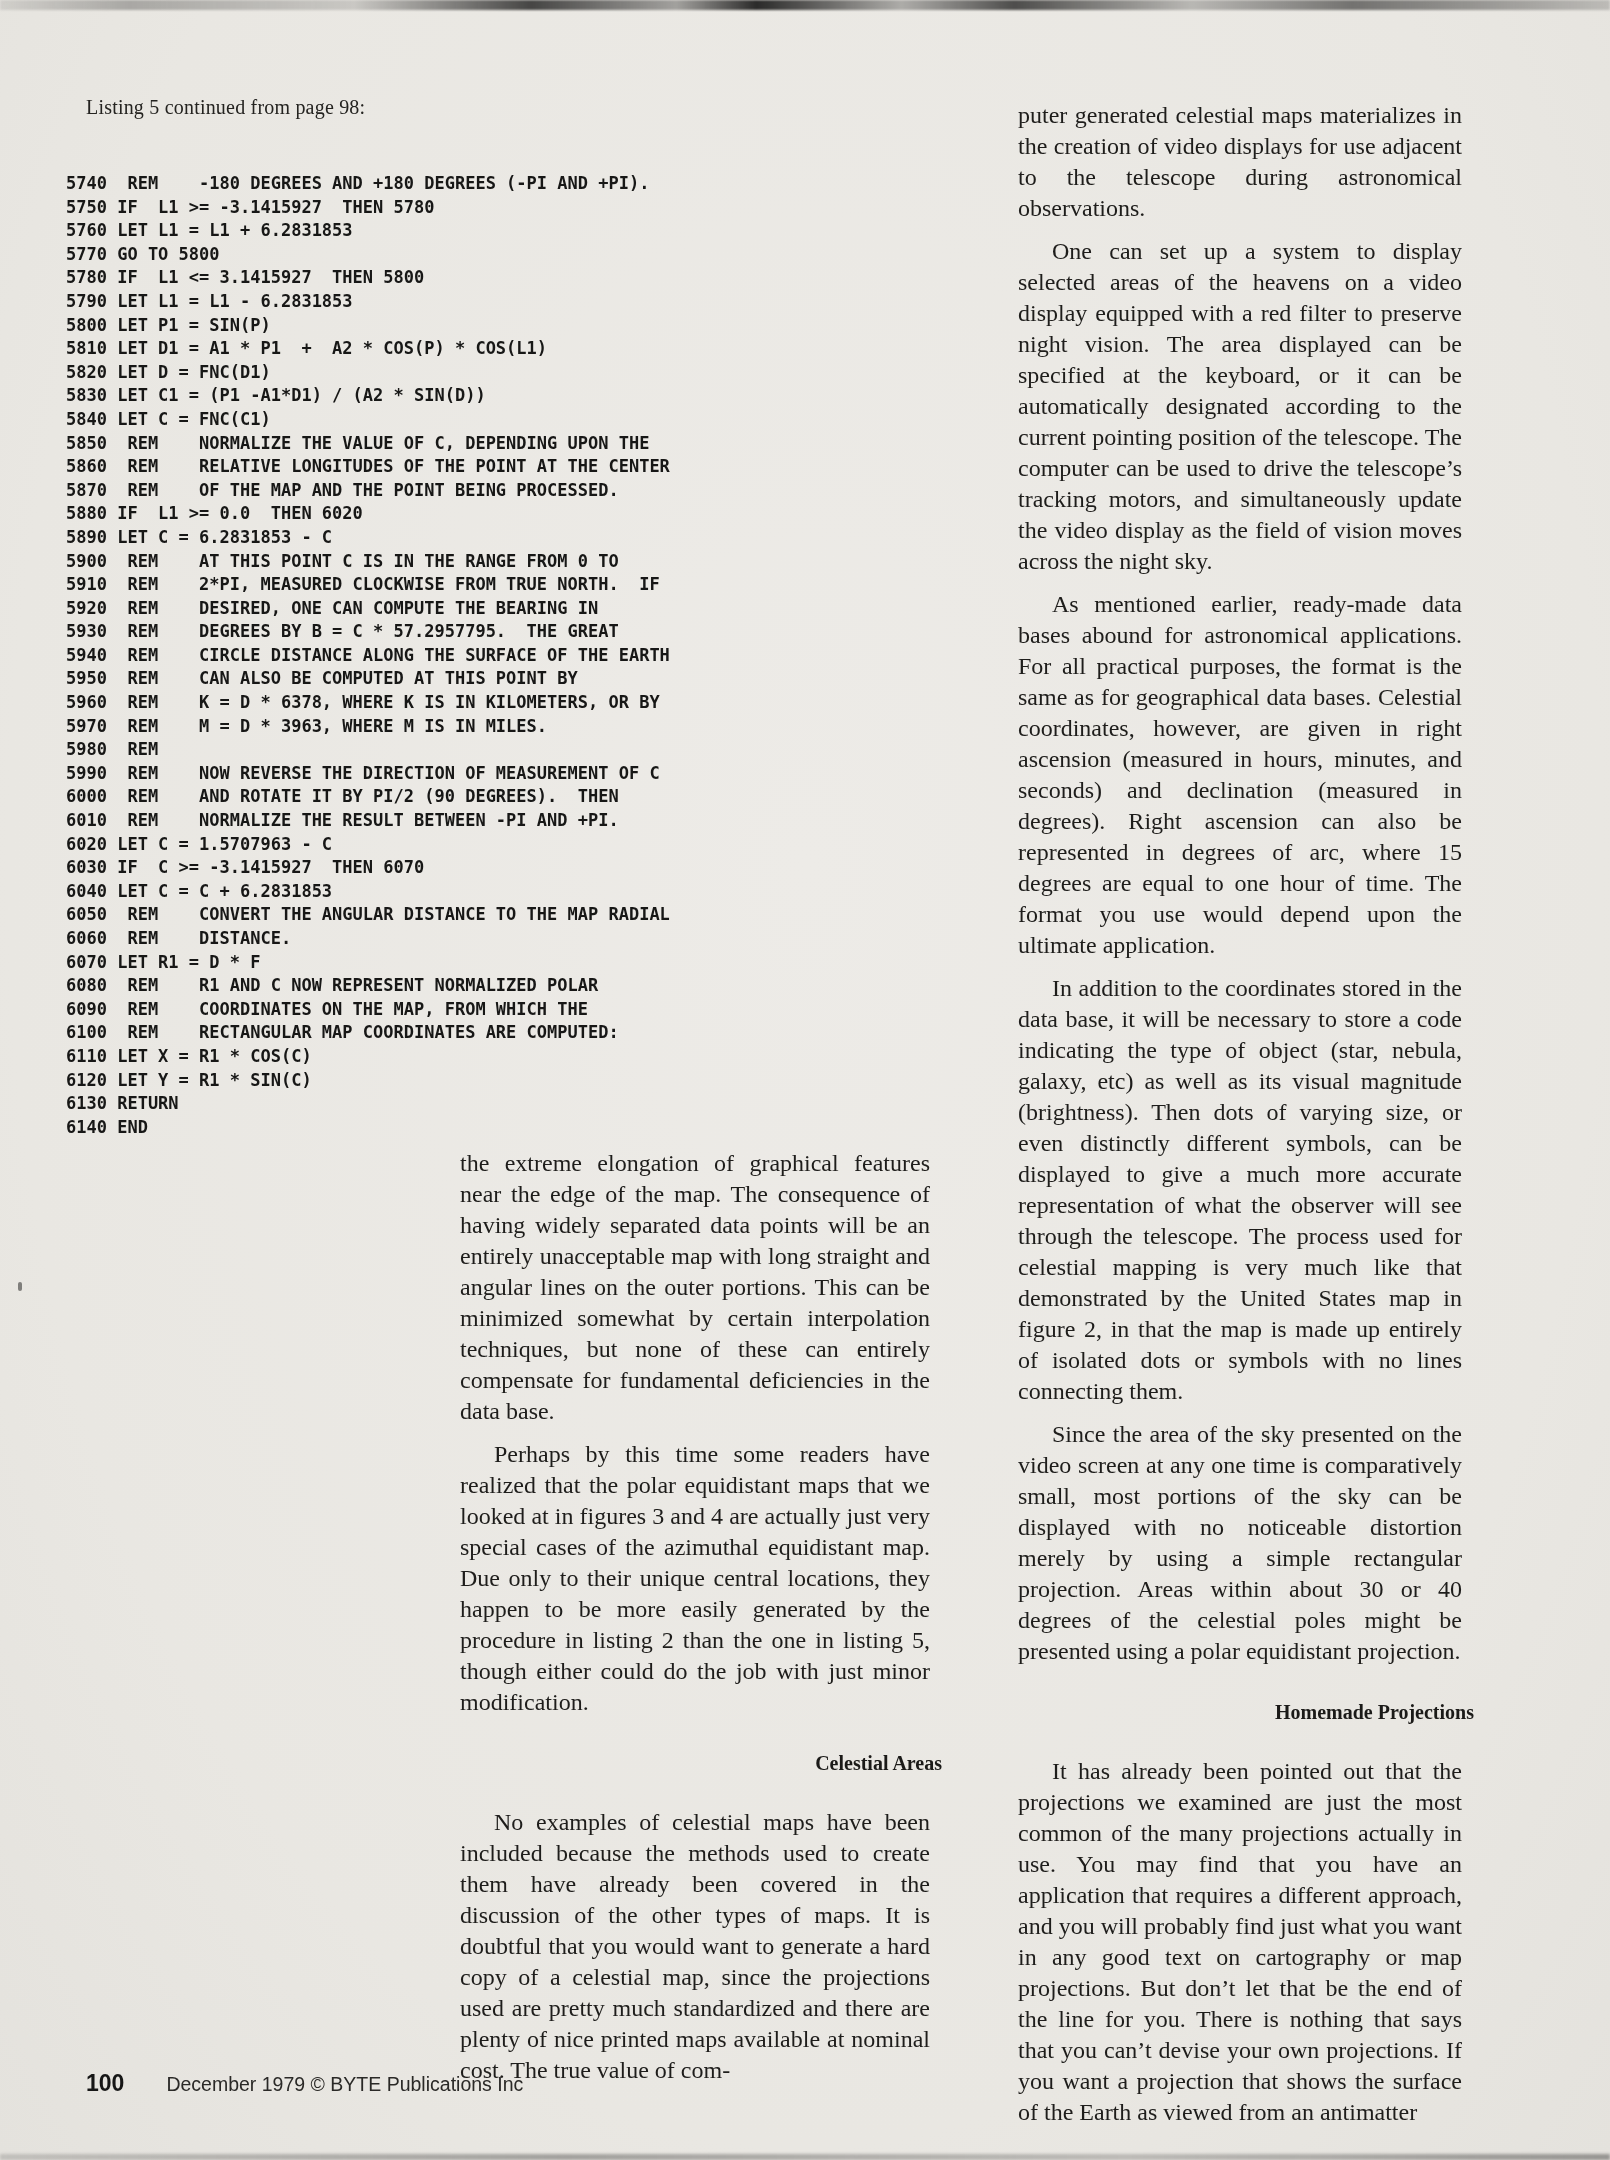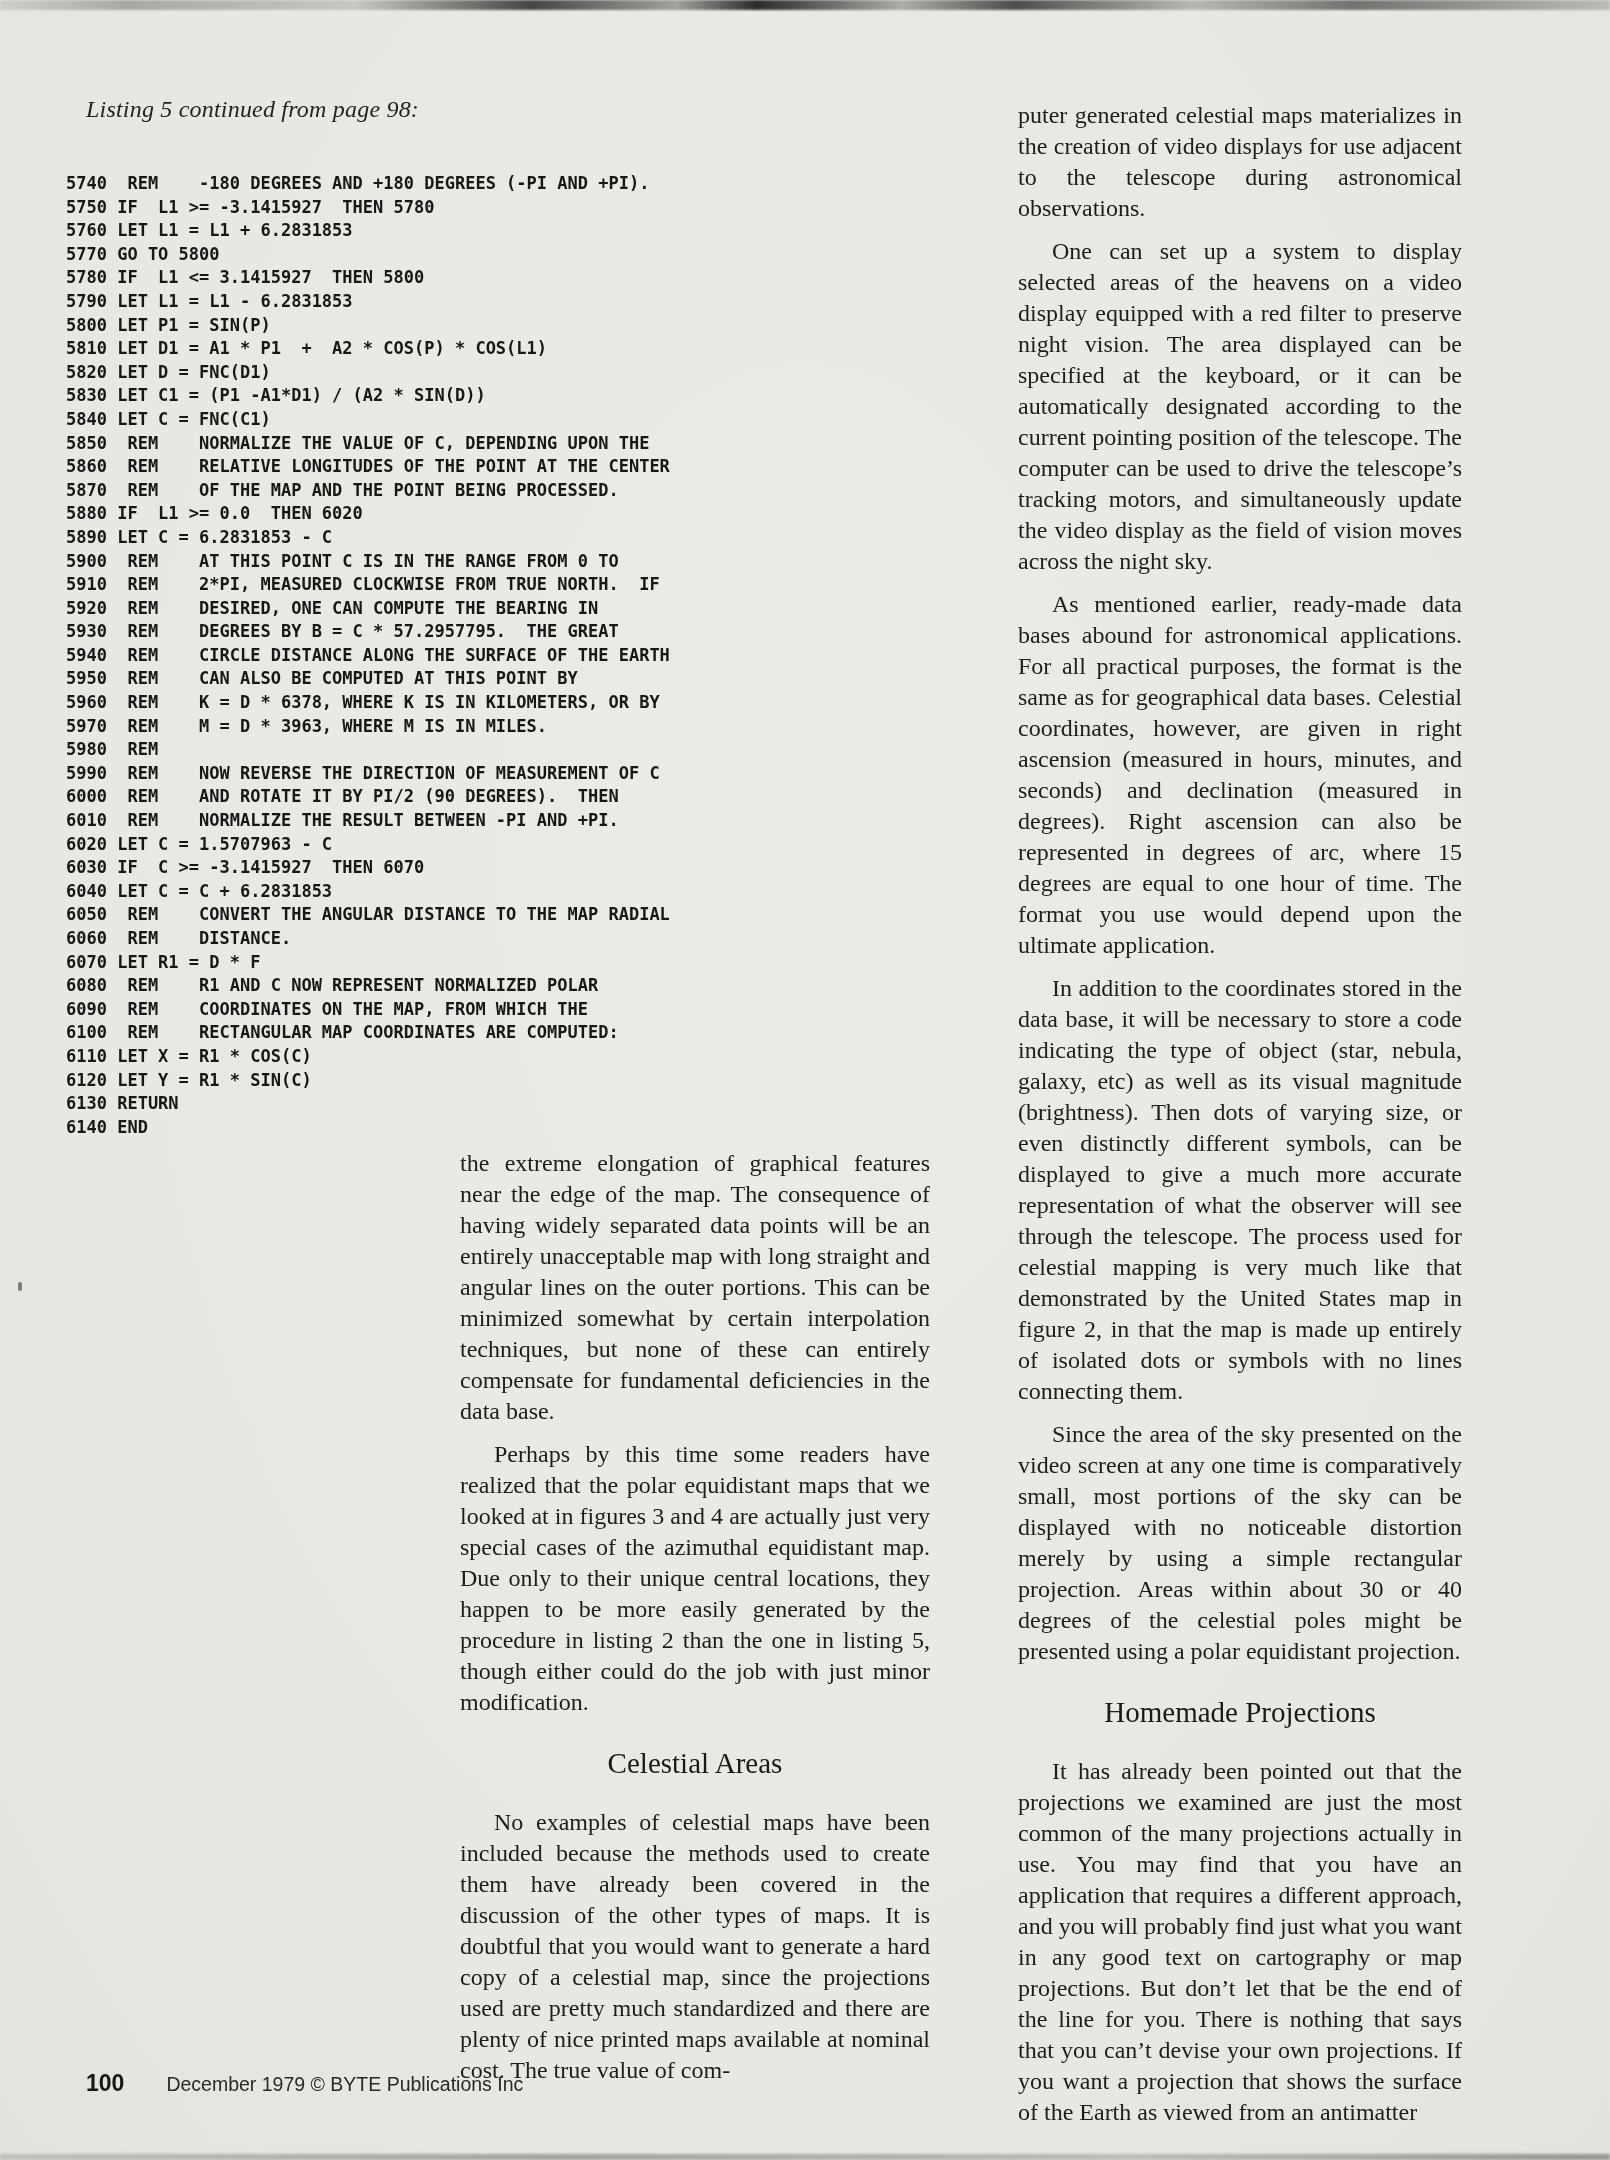--- a/index.html
+++ b/index.html
@@ -45,22 +45,21 @@
       rgba(30,30,30,0.18) 0%,
       rgba(30,30,30,0.35) 35%,
       rgba(30,30,30,0.22) 70%,
       rgba(30,30,30,0.40) 100%);
     filter: blur(1.5px);
   }
   .listing-caption {
     position: absolute;
     left: 86px;
     top: 96px;
-    font-style: italic;
-    font-size: 24px;
+    font-size: 20px;
     letter-spacing: 0.2px;
     color: #242320;
   }
   .code {
     position: absolute;
     left: 66px;
     top: 172px;
     margin: 0;
     font-family: "DejaVu Sans Mono", monospace;
     font-weight: bold;
@@ -88,23 +87,23 @@
   }
   .para {
     margin: 12px;
     text-indent: 34px;
   }
   .para.no-indent {
     text-indent: 0;
   }
   .subhead {
     margin: 30px 0 28px 0;
-    font-size: 29px;
-    font-weight: normal;
-    text-align: center;
+    font-size: 20px;
+    font-weight: bold;
+    text-align: right;
     text-indent: 0;
     color: #1b1a18;
   }
   .footer {
     position: absolute;
     left: 86px;
     top: 2070px;
     font-family: "Liberation Sans", sans-serif;
     white-space: nowrap;
   }

